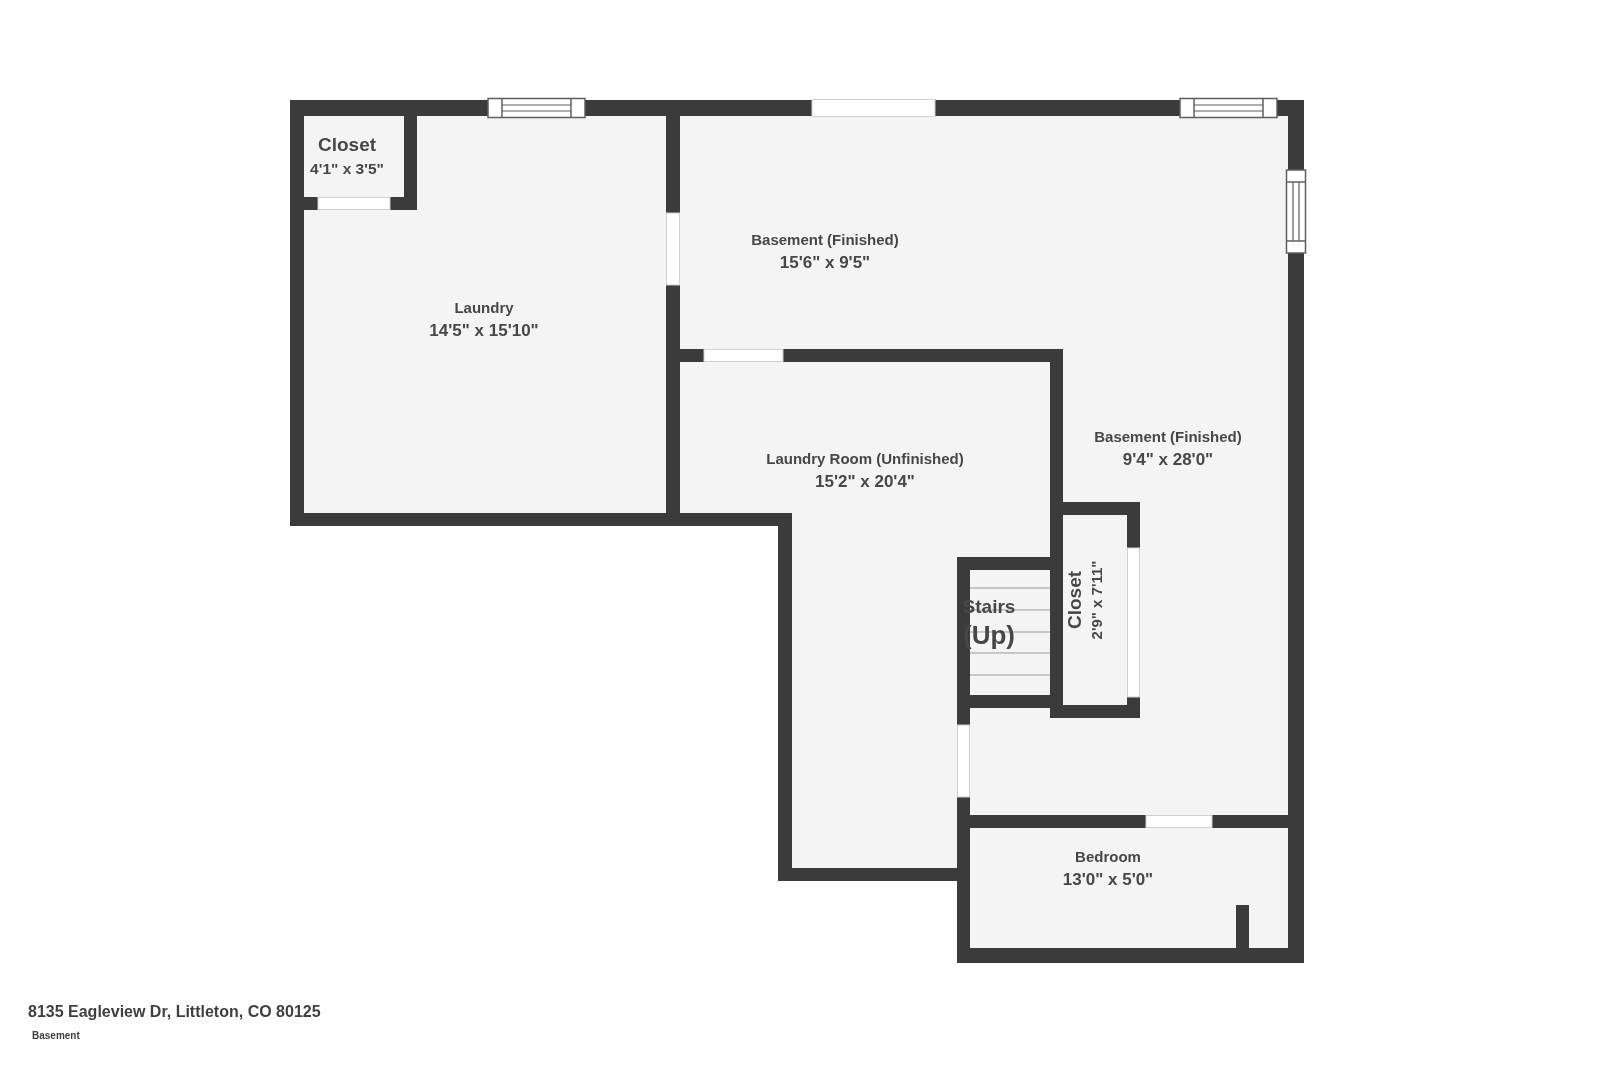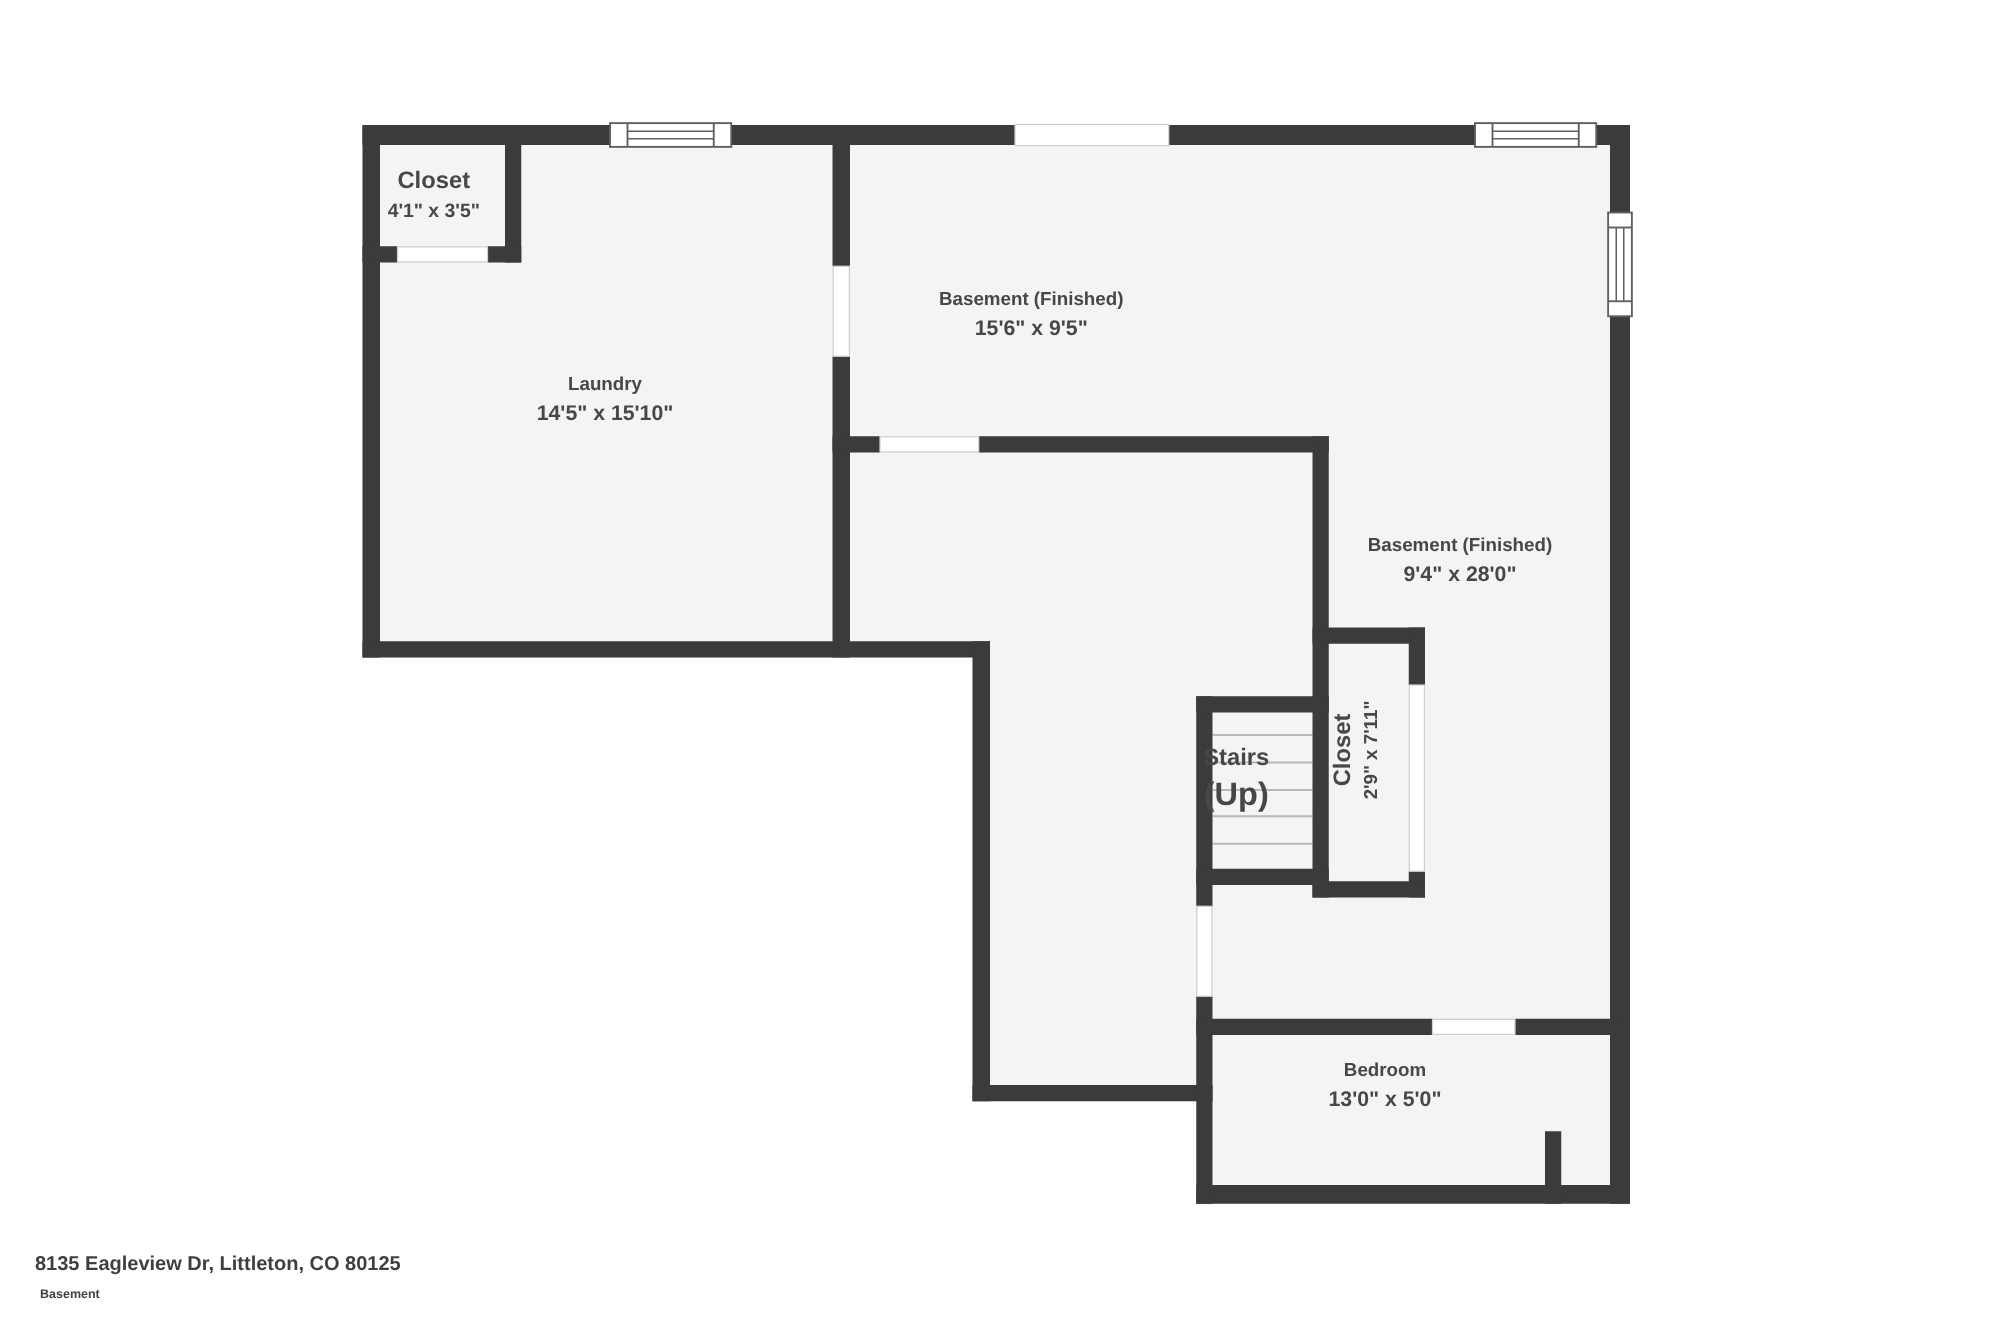--- a/index.html
+++ b/index.html
@@ -176,20 +176,24 @@
   <div class="room-label" style="left:484px;top:320px;">
     <div class="room-name">Laundry</div>
     <div class="room-dims">14'5" x 15'10"</div>
   </div>
 
   <div class="room-label" style="left:825px;top:252px;">
     <div class="room-name">Basement (Finished)</div>
     <div class="room-dims">15'6" x 9'5"</div>
   </div>
 
+  <div class="room-label" style="left:865px;top:471px;">
+    <div class="room-name">Laundry Room (Unfinished)</div>
+    <div class="room-dims">15'2" x 20'4"</div>
+  </div>
 
   <div class="room-label" style="left:1168px;top:449px;">
     <div class="room-name">Basement (Finished)</div>
     <div class="room-dims">9'4" x 28'0"</div>
   </div>
 
   <div class="room-label sm stairs" style="left:989px;top:623px;">
     <div class="room-name">Stairs</div>
     <div class="room-dims">(Up)</div>
   </div>

